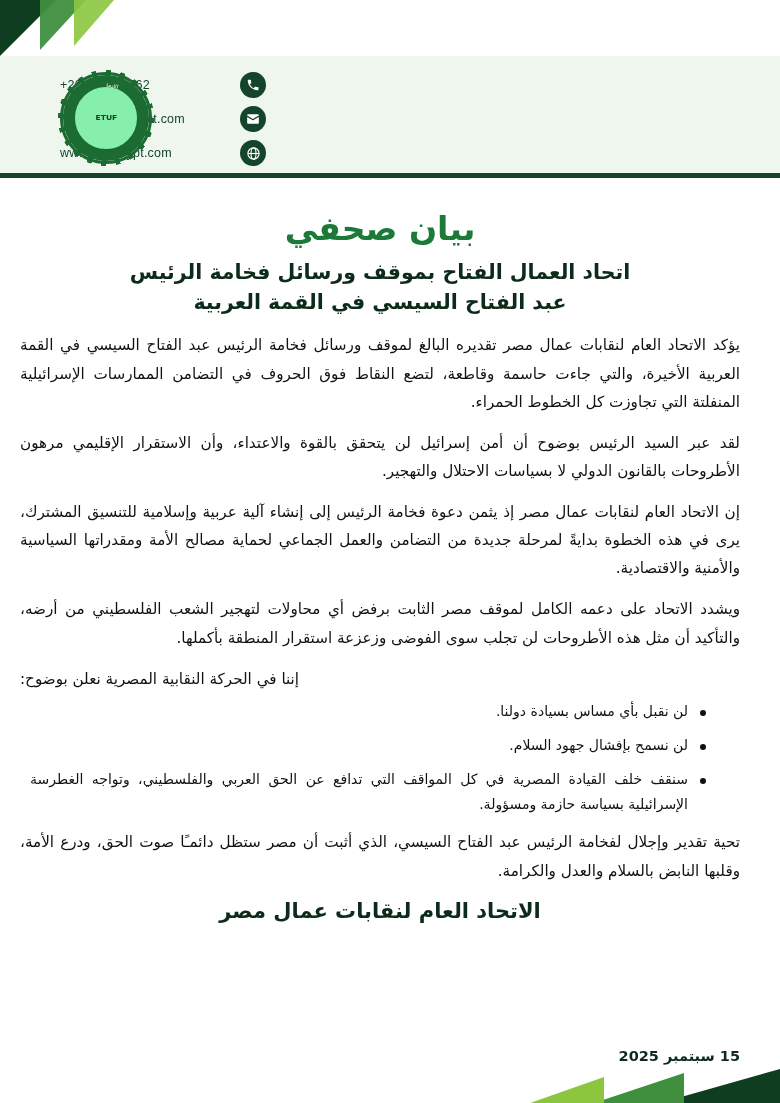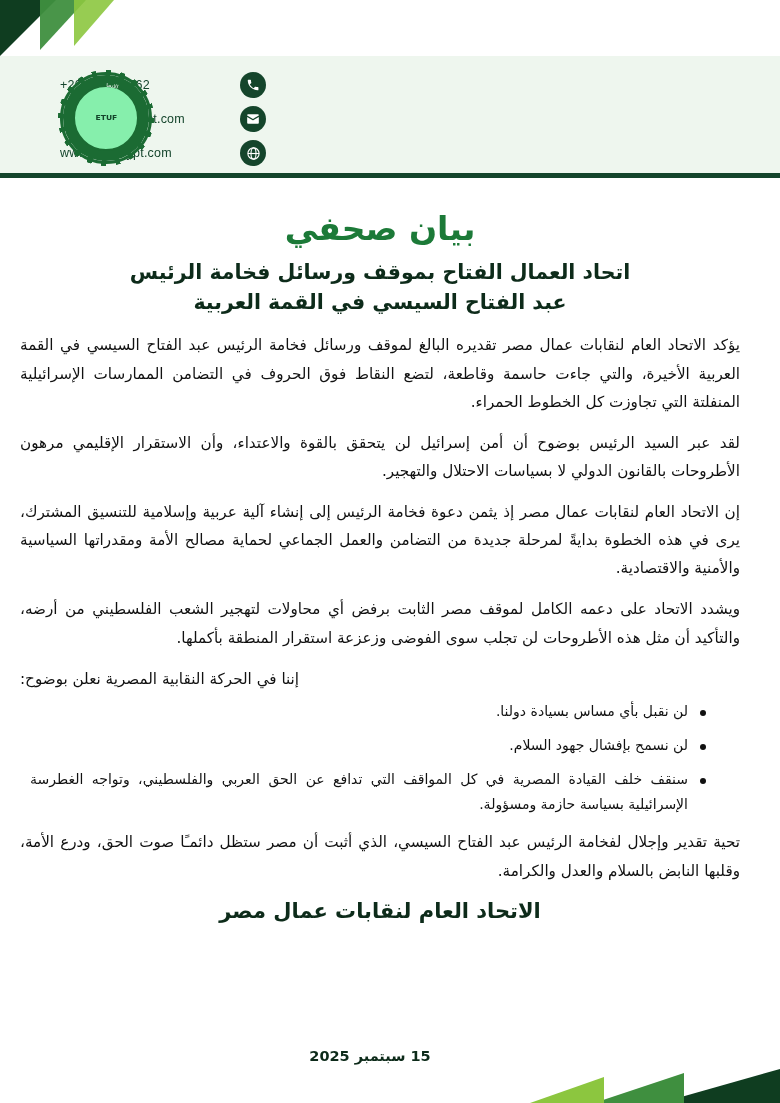--- a/index.html
+++ b/index.html
@@ -234,21 +234,21 @@
     font-weight: bold;
     margin-top: 14px;
     letter-spacing: -.5px;
   }
 
   
   .footer-date {
     position: absolute;
     bottom: 38px;
     left: 0; right: 40px;
-    text-align: center;
+    text-align: right;
     direction: rtl;
   }
   .footer-date span {
     font-size: 14.5px;
     font-weight: bold;
     color: #0d2b1a;
   }
   .bottom-corner-dark {
     position: absolute;
     bottom: 0; right: 0;

